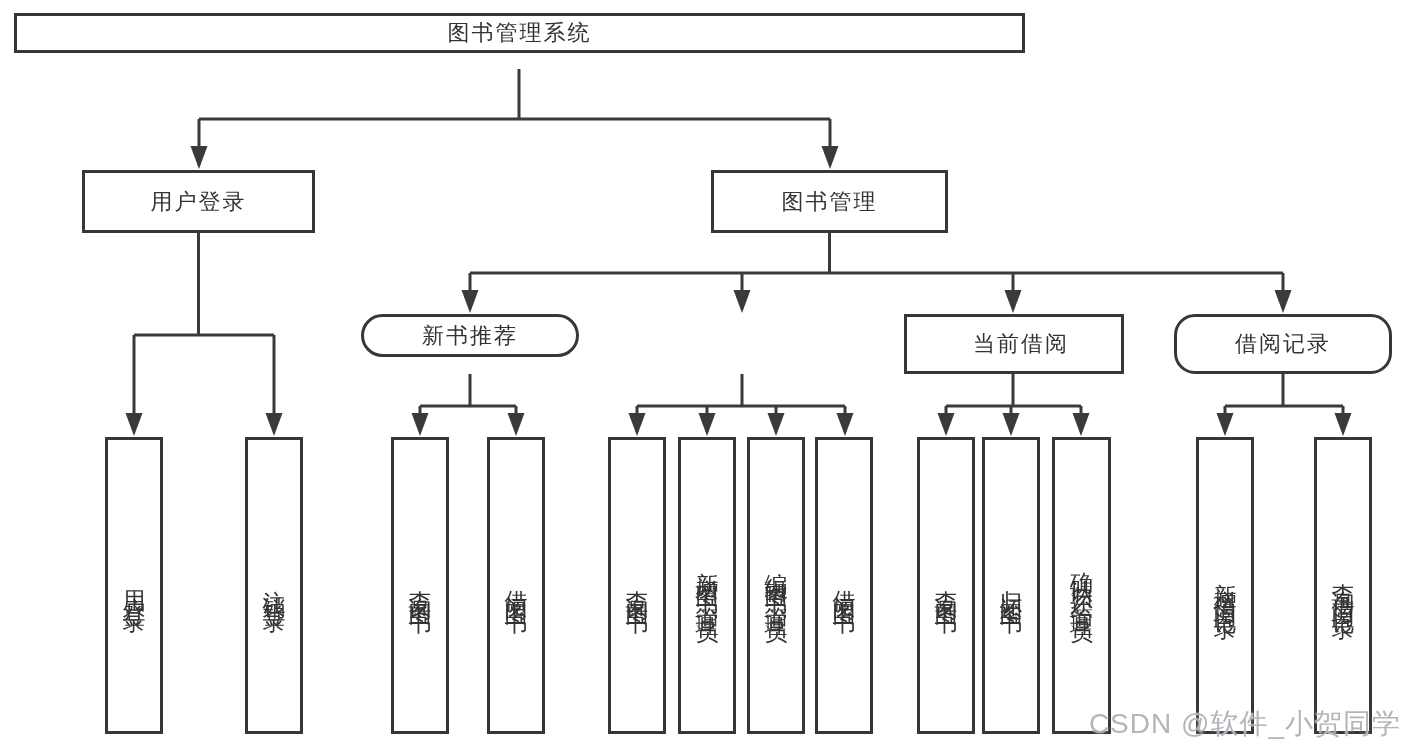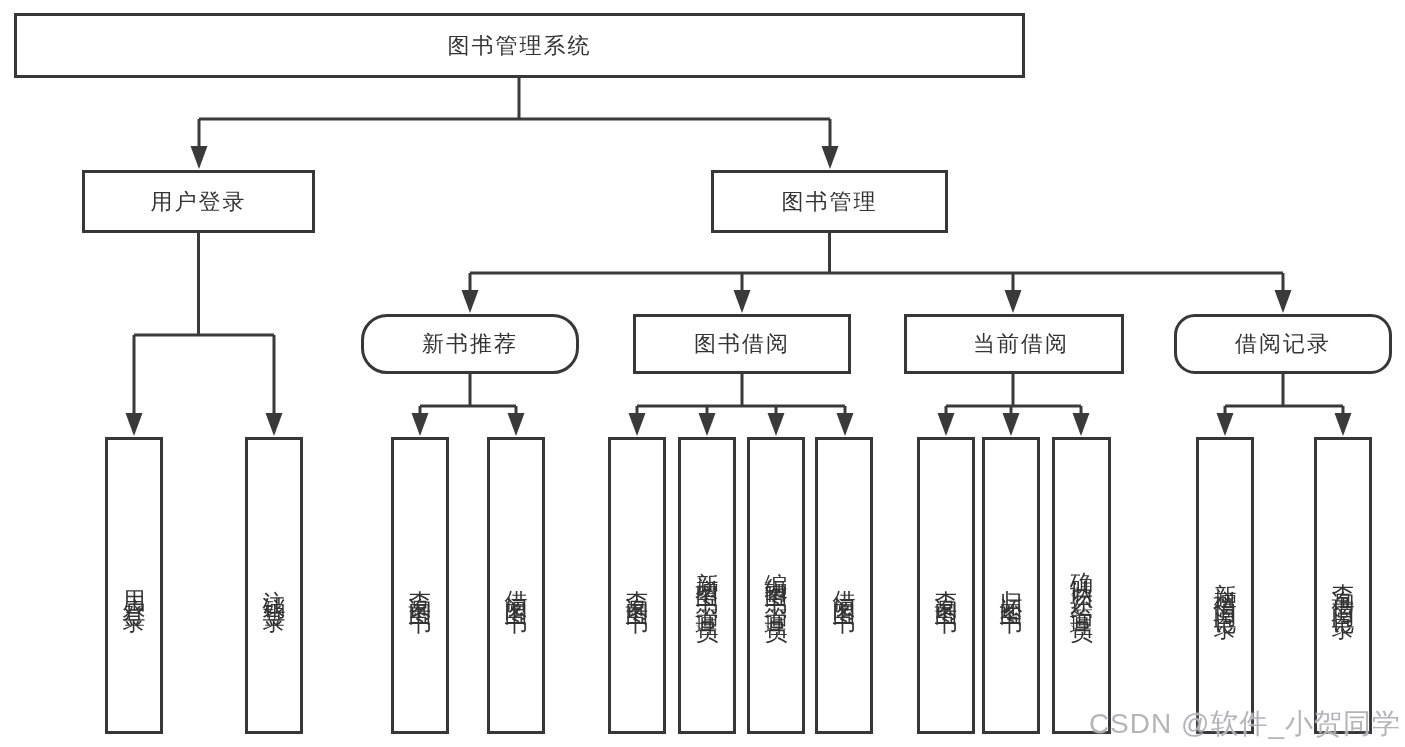--- a/index.html
+++ b/index.html
@@ -86,36 +86,33 @@
       <polygon points="767.5,413 784.5,413 776,436"></polygon>
       <polygon points="836.5,413 853.5,413 845,436"></polygon>
       <polygon points="937.5,413 954.5,413 946,436"></polygon>
       <polygon points="1002.5,413 1019.5,413 1011,436"></polygon>
       <polygon points="1072.5,413 1089.5,413 1081,436"></polygon>
       <polygon points="1216.5,413 1233.5,413 1225,436"></polygon>
       <polygon points="1334.5,413 1351.5,413 1343,436"></polygon>
     </g>
   </svg>
 
-  <div class="node" style="left:14px; top:13px; width:1011px; height:65px;">
+  <div class="node" style="left:14px; top:13px; width:1011px; height:40px;">
     <span class="h-label">图书管理系统</span>
   </div>
 
   <div class="node" style="left:82px; top:170px; width:233px; height:63px;">
     <span class="h-label">用户登录</span>
   </div>
   <div class="node" style="left:711px; top:170px; width:237px; height:63px;">
     <span class="h-label">图书管理</span>
   </div>
 
-  <div class="node" style="left:361px; top:314px; width:218px; height:60px;border-radius:26px;">
+  <div class="node" style="left:361px; top:314px; width:218px; height:43px;border-radius:26px;">
     <span class="h-label">新书推荐</span>
-  </div>
-  <div class="node" style="left:633px; top:314px; width:218px; height:60px;">
-    <span class="h-label">图书借阅</span>
   </div>
   <div class="node" style="left:904px; top:314px; width:220px; height:60px;padding-left:14px;">
     <span class="h-label">当前借阅</span>
   </div>
   <div class="node" style="left:1174px; top:314px; width:218px; height:60px;border-radius:21px;">
     <span class="h-label">借阅记录</span>
   </div>
 
   <div class="node leaf" style="left:105px;">
     <span class="v-label">用户登录</span>

